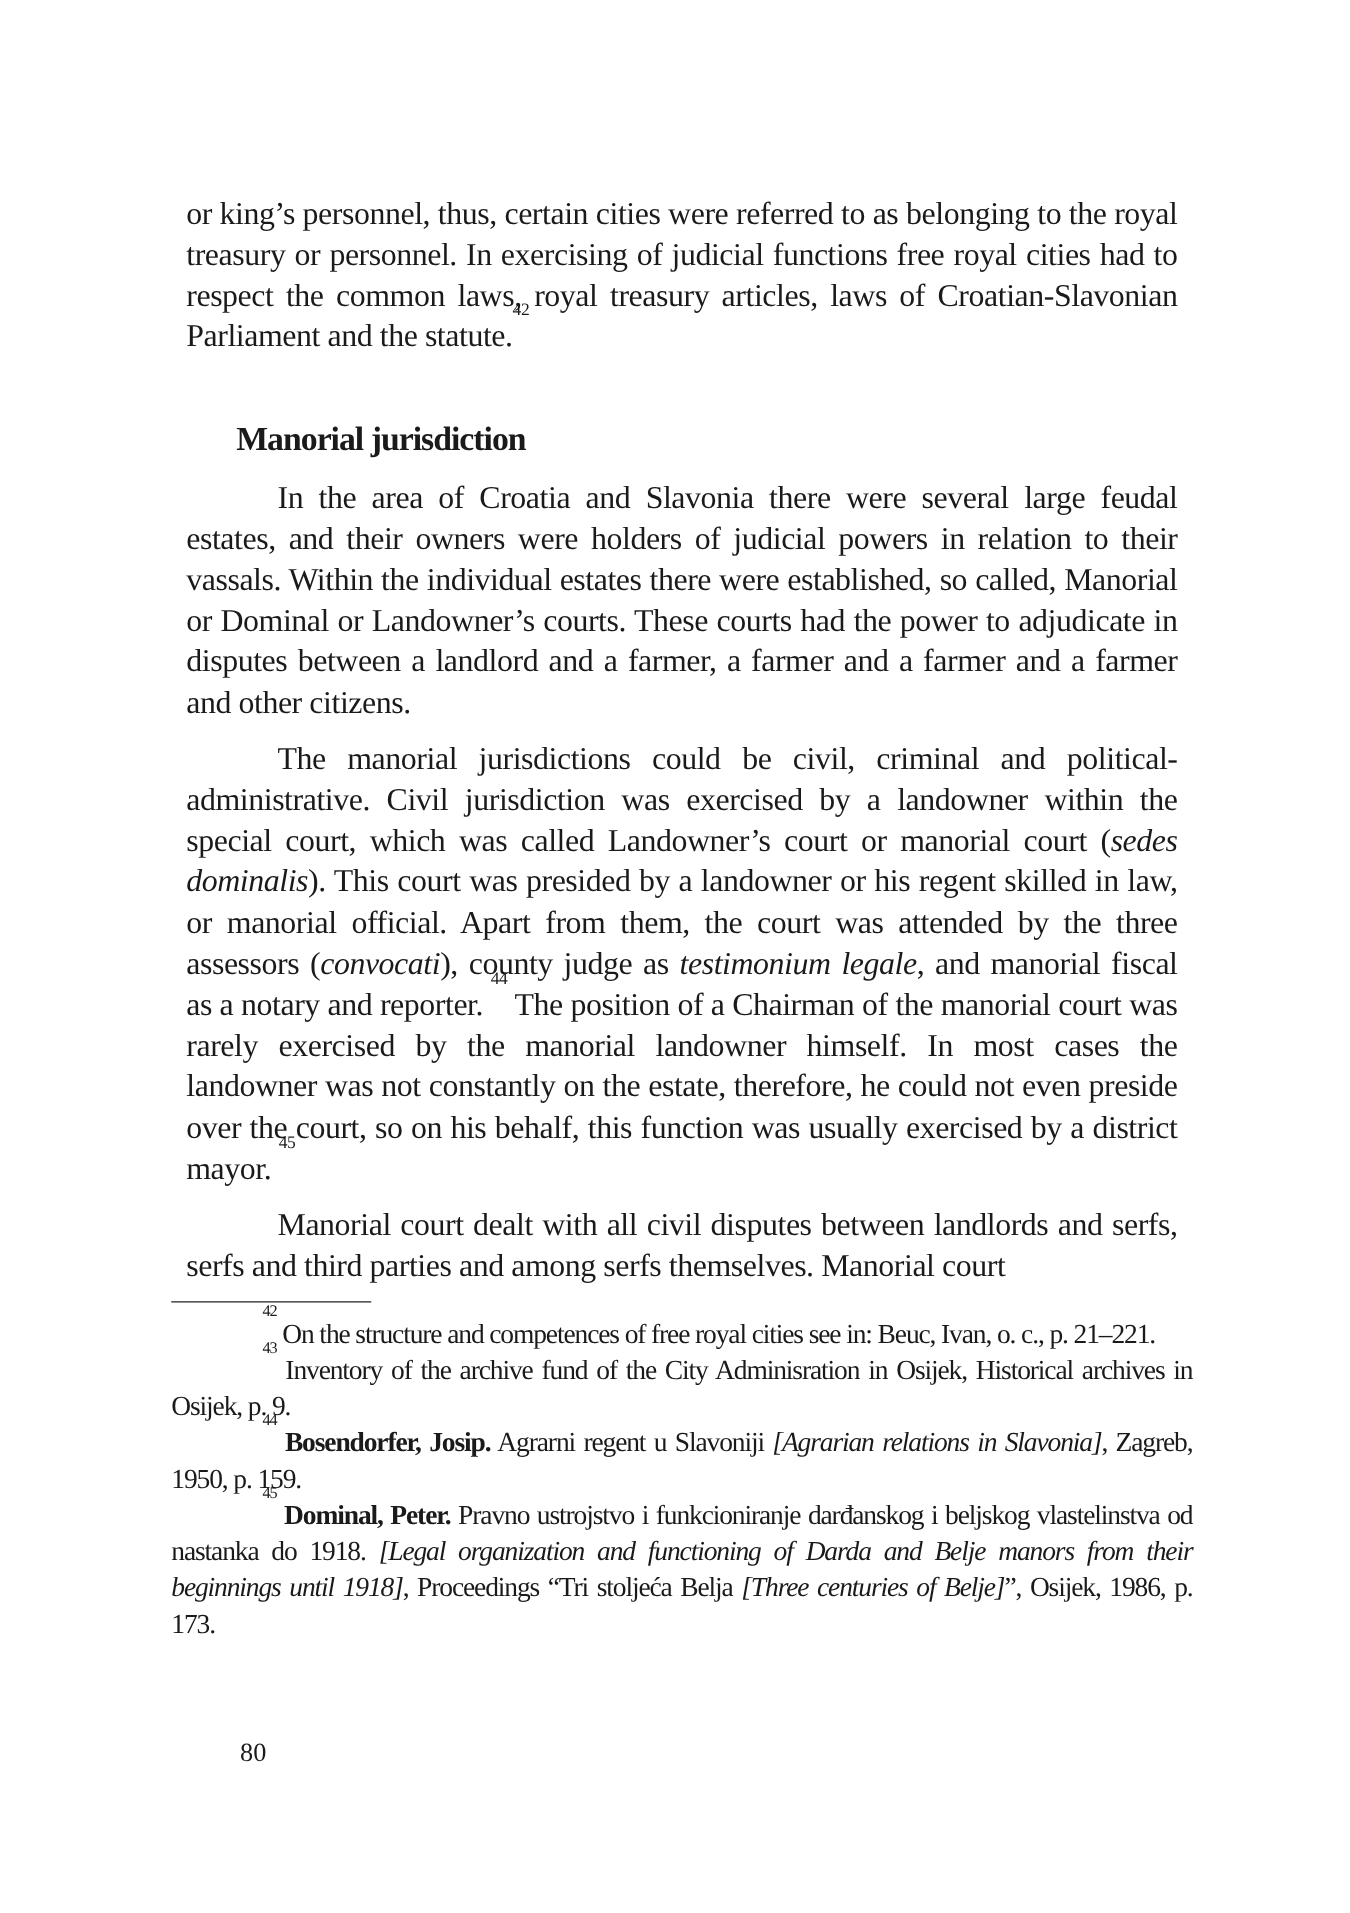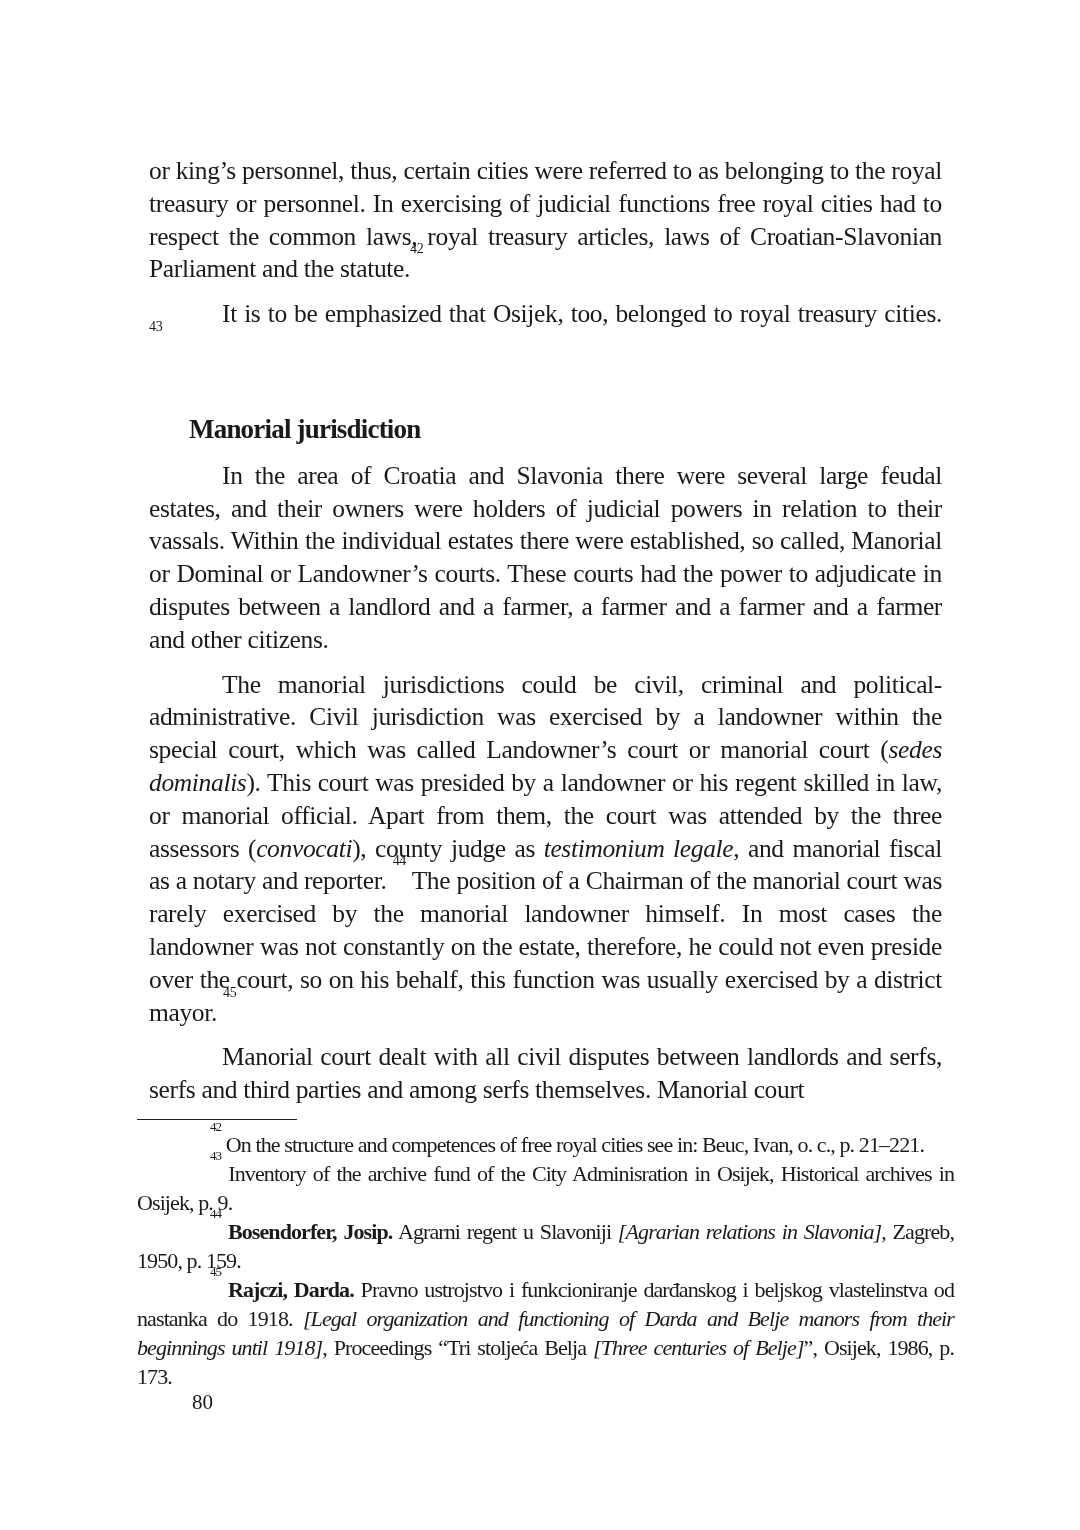--- a/index.html
+++ b/index.html
@@ -14,32 +14,31 @@
   .footnote { font-size: 22px; line-height: 29px; text-align: justify; margin: 0; letter-spacing: -0.9px; }
   .footnote sup { font-size: 13px; top: -3px; }
   .pgnum { position: absolute; left: 192px; top: 1390px; font-size: 21px; }
   .gap { height: 22px; }
 </style>
 </head>
 <body>
 
 <div class="page">
   <p class="body-text"><span>or king’s personnel, thus, certain cities were referred to as belonging to the royal treasury or personnel. In exercising of judicial functions free royal cities had to respect the common laws, royal treasury articles, laws of Croatian-Slavonian Parliament and the statute.</span><sup>42</sup></p>
-  <p class="body-text indent"><span>It is to be emphasized that Osijek, too, belonged to royal treasury cities. </span><sup>43</sup></p>
 
   <div class="gap"></div>
   <h2 class="heading">Manorial jurisdiction</h2>
 
   <p class="body-text indent">In the area of   Croatia and Slavonia there were several large feudal estates, and their owners were holders of judicial powers in relation to their vassals. Within the individual estates there were established, so called, Manorial or Dominal or Landowner’s courts. These courts had the power to adjudicate in disputes between a landlord and a farmer, a farmer and a farmer and a farmer and other citizens.</p>
 
   <p class="body-text indent"><span>The manorial jurisdictions could be civil, criminal and political-administrative. Civil jurisdiction was exercised by a landowner within the special court, which was called Landowner’s court or manorial court (</span><i>sedes dominalis</i><span>). This court was presided by a landowner or his regent skilled in law, or manorial official. Apart from them, the court was attended by the three assessors (</span><i>convocati</i><span>), county judge as </span><i>testimonium legale</i><span>, and manorial fiscal as a notary and reporter. </span><sup>44</sup><span>  The position of a Chairman of the manorial court was rarely exercised by the manorial landowner himself. In most cases the landowner was not constantly on the estate, therefore, he could not even preside over the court, so on his behalf, this function was usually exercised by a district mayor. </span><sup>45</sup></p>
 
   <p class="body-text indent">Manorial court dealt with all civil disputes between landlords and serfs, serfs and third parties and among serfs themselves. Manorial court</p>
 
   <div class="fn-rule"></div>
 
   <p class="footnote indent"><sup>42</sup><span> On the structure and competences of free royal cities see in: Beuc, Ivan, o. c., p. 21–221.</span></p>
   <p class="footnote indent"><sup>43</sup><span> Inventory of the archive fund of the City Adminisration in Osijek, Historical archives in Osijek, p. 9.</span></p>
   <p class="footnote indent"><sup>44</sup><b> Bosendorfer, Josip.</b><span> Agrarni regent u Slavoniji </span><i>[Agrarian relations in Slavonia]</i><span>, Zagreb, 1950, p. 159.</span></p>
-  <p class="footnote indent"><sup>45</sup><b> Rajczi, Darda.</b><span> Pravno ustrojstvo i funkcioniranje darđanskog i beljskog vlastelinstva od nastanka do 1918. </span><i>[Legal organization and functioning of Darda and Belje manors from their beginnings until 1918]</i><span>, Proceedings “Tri stoljeća Belja </span><i>[Three centuries of Belje]</i><span>”, Osijek, 1986, p. 173.</span></p>
+  <p class="footnote indent"><sup>45</sup><b> Dominal, Peter.</b><span> Pravno ustrojstvo i funkcioniranje darđanskog i beljskog vlastelinstva od nastanka do 1918. </span><i>[Legal organization and functioning of Darda and Belje manors from their beginnings until 1918]</i><span>, Proceedings “Tri stoljeća Belja </span><i>[Three centuries of Belje]</i><span>”, Osijek, 1986, p. 173.</span></p>
 </div>
 
 <div class="pgnum">80</div>
 
 </body></html>

